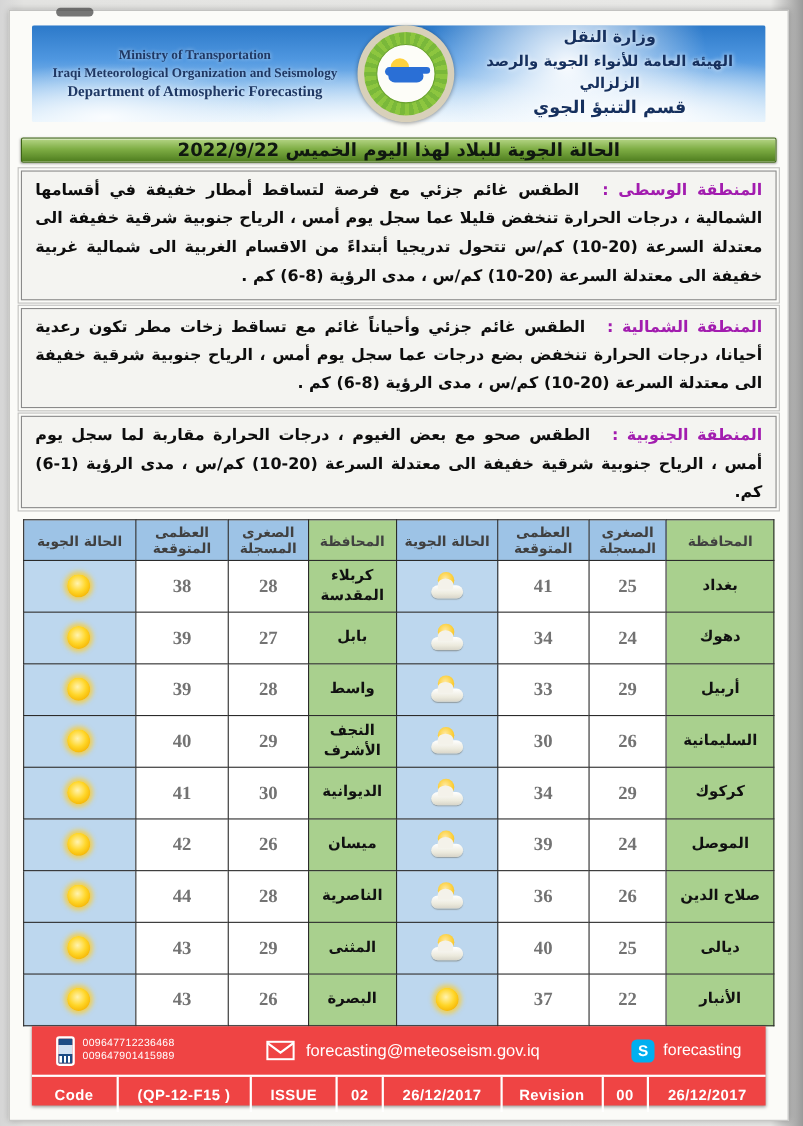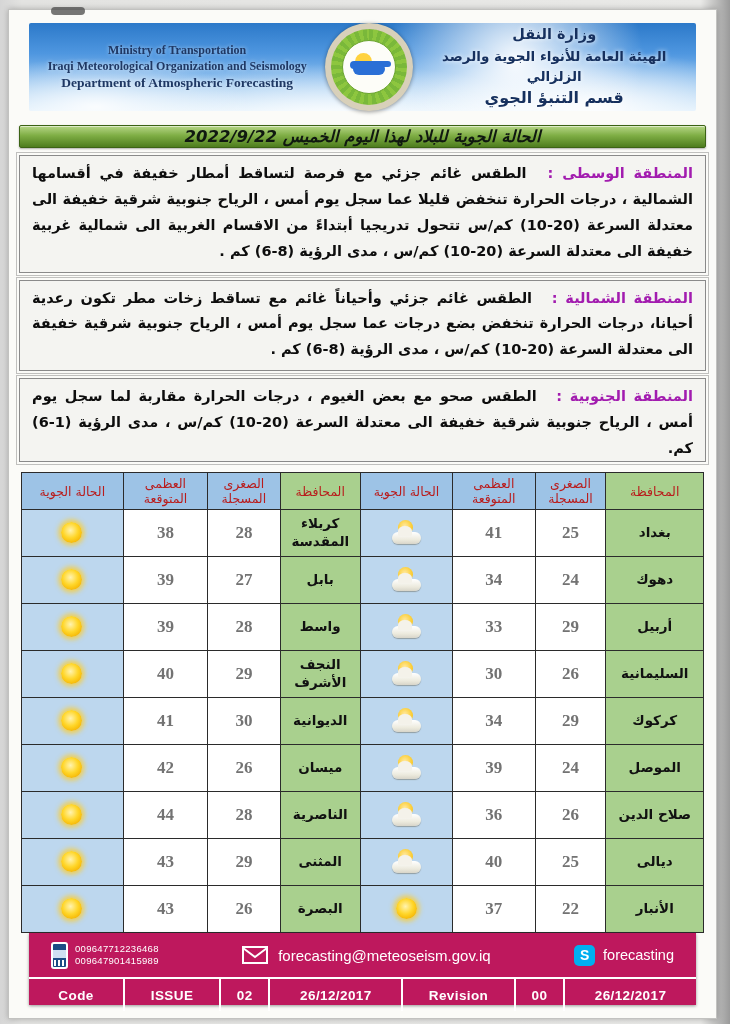--- a/index.html
+++ b/index.html
@@ -27,52 +27,52 @@
   .logo{position:relative;width:88px;height:88px;border-radius:50%;background:#d8d0ba;box-shadow:0 1px 4px rgba(0,0,0,.4);flex:0 0 auto;}
   .logo .ring{position:absolute;inset:6px;border-radius:50%;background:repeating-conic-gradient(#7ab83a 0 7deg,#8dc63f 7deg 14deg);}
   .logo .core{position:absolute;inset:17px;border-radius:50%;background:#fdfdf8;border:1px solid #6aa32e;}
   .logo .lsun{position:absolute;width:17px;height:17px;border-radius:50%;background:#ffd23e;left:30px;top:30px;}
   .logo .lcloud{position:absolute;width:32px;height:12px;border-radius:8px;background:#2a6fd6;left:28px;top:40px;box-shadow:-5px -4px 0 -2px #2a6fd6,9px -5px 0 -3px #2a6fd6;}
 
   
   .title-bar{margin:14px 10px 0 10px;height:33px;border-radius:2px;direction:rtl;display:flex;align-items:center;justify-content:center;
     background:linear-gradient(180deg,#b6d687 0%,#7fae45 45%,#4e7d1e 100%);
     border:1px solid #3c6315;box-shadow:inset 0 1px 0 rgba(255,255,255,.55),0 1px 2px rgba(0,0,0,.3);
-    font-size:16.5px;font-weight:bold;color:#101810;font-style:italic;}
+    font-size:16.5px;font-weight:bold;color:#101810;}
 
   
   .region-box{margin:7px 10px 0 10px;direction:rtl;background:#f4f4f1;border:1px solid #8a8a8a;outline:1px solid #c0c0be;outline-offset:2px;
     padding:5px 12px 7px 12px;font-size:14.5px;font-weight:bold;color:#0d0d0d;line-height:1.78;text-align:justify;}
   .region-box .rlabel{color:#a21caf;margin-left:12px;}
   .box-janub{min-height:70px;}
 
   
   table.wx{direction:rtl;border-collapse:collapse;margin:10px 12px 0 12px;width:calc(100% - 24px);table-layout:fixed;background:#fff;}
   .wx th,.wx td{border:1px solid #2b2b2b;text-align:center;vertical-align:middle;padding:1px 2px;}
-  .wx th{background:#9dc3e6;font-size:12.5px;font-weight:normal;line-height:1.2;height:34px;color:#b91c1c;}
+  .wx th{background:#9dc3e6;font-size:12.5px;font-weight:bold;line-height:1.2;height:34px;color:#404040;}
   .wx th.city,.wx td.city{background:#a9d08e;}
   .wx td.city{font-size:13.5px;font-weight:bold;line-height:1.3;color:#111;}
   .wx td.num{background:#fff;font-family:"Liberation Serif",serif;font-size:17px;font-weight:bold;color:#737373;}
   .wx td.state{background:#bdd7ee;}
   .wx td{height:44px;}
 
   
   .wicon{position:relative;display:inline-block;width:36px;height:28px;vertical-align:middle;}
   .wicon .sun-core{position:absolute;border-radius:50%;}
   .wicon[data-icon="sunny"] .sun-core{width:21px;height:21px;left:7px;top:3px;
     background:radial-gradient(circle at 45% 40%,#fff3b0 0%,#ffd629 45%,#f5b300 80%,#e89c00 100%);
     box-shadow:0 0 5px 2.5px rgba(255,205,40,.8);}
   .wicon[data-icon="partly-cloudy"] .sun-core{width:15px;height:15px;left:9px;top:1px;
     background:radial-gradient(circle at 45% 40%,#ffe9a0 0%,#fccf3a 55%,#eeae12 100%);}
   .wicon[data-icon="partly-cloudy"] .cloud{position:absolute;left:3px;bottom:3px;width:29px;height:12px;border-radius:7px;
     background:linear-gradient(#ffffff,#eceadd 65%,#d8d5c9);box-shadow:0 1px 1px rgba(110,110,100,.55);}
   .wicon[data-icon="partly-cloudy"] .cloud-top{position:absolute;left:9px;bottom:11px;width:14px;height:10px;border-radius:50% 50% 10% 10%;background:#f4f2ea;}
 
   
-  .footer{margin:auto 20px 13px 20px;background:#be185d;box-shadow:0 1px 3px rgba(0,0,0,.4);text-align:right;}
+  .footer{margin:auto 20px 13px 20px;background:#ef4444;box-shadow:0 1px 3px rgba(0,0,0,.4);text-align:right;}
   .contacts{height:44px;display:flex;align-items:center;justify-content:space-between;padding:0 22px;color:#fff;}
   .phone-block{display:flex;align-items:center;gap:7px;}
   .phone-icon{width:13px;height:23px;border:2px solid #fff;border-radius:3px;background:linear-gradient(#1c4c85 0 28%,#cfe0f2 28% 60%,#1c4c85 60%);position:relative;}
   .phone-icon::after{content:"";position:absolute;left:1px;right:1px;bottom:1px;height:6px;background:repeating-linear-gradient(90deg,#fff 0 2px,transparent 2px 4px);}
   .phone-nums{font-family:"Liberation Sans",sans-serif;font-size:9.5px;line-height:1.3;letter-spacing:.3px;}
   .email-block{display:flex;align-items:center;gap:10px;font-family:"Liberation Sans",sans-serif;font-size:15px;}
   .skype-block{display:flex;align-items:center;gap:8px;font-family:"Liberation Sans",sans-serif;font-size:14.5px;}
   .skype-icon{width:21px;height:21px;border-radius:5px;background:#00aff0;color:#fff;font-weight:bold;font-size:14px;display:flex;align-items:center;justify-content:center;font-family:"Liberation Sans",sans-serif;}
   .code-row{display:flex;border-top:2px solid #fff;height:26px;align-items:stretch;color:#fff;font-family:"Liberation Sans",sans-serif;font-size:13.5px;font-weight:bold;letter-spacing:.4px;}
   .code-cell{display:flex;align-items:center;justify-content:center;border-left:2px solid #fff;padding:16px 4px;white-space:nowrap;}
@@ -242,20 +242,21 @@
         </svg>
         <span>forecasting@meteoseism.gov.iq</span>
       </div>
       <div class="skype-block">
         <span class="skype-icon">S</span>
         <span>forecasting</span>
       </div>
     </div>
     <div class="code-row">
       <span class="code-cell cc-1">Code</span>
+      <span class="code-cell cc-2">(QP-12-F15 )</span>
       <span class="code-cell cc-3">ISSUE</span>
       <span class="code-cell cc-4">02</span>
       <span class="code-cell cc-5">26/12/2017</span>
       <span class="code-cell cc-6">Revision</span>
       <span class="code-cell cc-7">00</span>
       <span class="code-cell cc-8">26/12/2017</span>
     </div>
   </div>
 
 </div>

